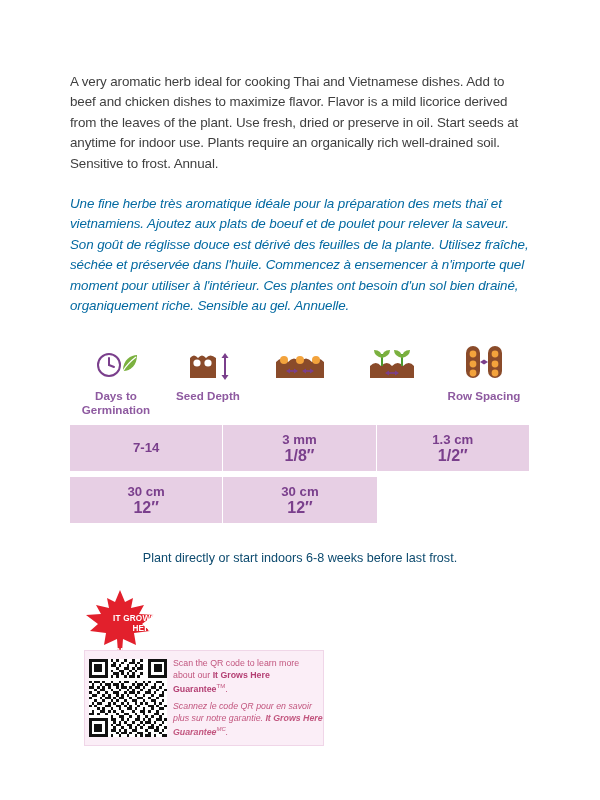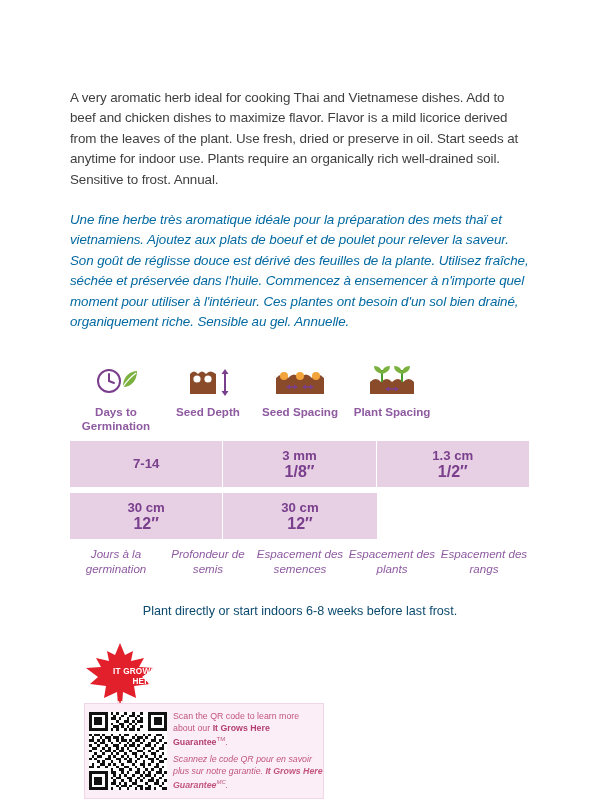--- a/index.html
+++ b/index.html
@@ -27,21 +27,21 @@
     left: 70px;
     top: 72px;
     width: 460px;
   }
 
   
   .desc-en {
     font-size: 13.4px;
     line-height: 20.4px;
     color: #3f3f3f;
-    margin: 16px 0 20px 0;
+    margin: 0 0 20px 0;
     letter-spacing: -0.1px;
   }
   .desc-fr {
     font-size: 13.4px;
     line-height: 20.4px;
     color: #0369a1;
     font-style: italic;
     margin: 0;
     letter-spacing: -0.1px;
   }
@@ -249,42 +249,58 @@
             <circle cx="30" cy="16" r="4" fill="#f3a33c"></circle>
             <circle cx="46" cy="16" r="4" fill="#f3a33c"></circle>
             <line x1="18" y1="27" x2="26" y2="27" stroke="#7a3f8c" stroke-width="1.6"></line>
             <path d="M16 27 l4 -2.5 v5 Z" fill="#7a3f8c"></path>
             <path d="M28 27 l-4 -2.5 v5 Z" fill="#7a3f8c"></path>
             <line x1="34" y1="27" x2="42" y2="27" stroke="#7a3f8c" stroke-width="1.6"></line>
             <path d="M32 27 l4 -2.5 v5 Z" fill="#7a3f8c"></path>
             <path d="M44 27 l-4 -2.5 v5 Z" fill="#7a3f8c"></path>
           </svg>
         </div>
-        <div class="col-head">Seed Spacing</div>
       </div>
 
       <div class="col">
         <div class="icon-box">
           <svg width="56" height="38" viewBox="0 0 56 38">
             <path d="M6 22 L50 22 L50 34 L6 34 Z" fill="#8a4b2a"></path>
             <path d="M6 22 q6 -6 11 0 q6 -6 11 0 q6 -6 11 0 q6 -6 11 0" fill="#8a4b2a"></path>
             <path d="M18 22 L18 10" stroke="#4a9c2d" stroke-width="2"></path>
             <path d="M18 14 q-8 -2 -8 -8 q8 0 8 8 Z" fill="#7bb13f"></path>
             <path d="M18 14 q8 -2 8 -8 q-8 0 -8 8 Z" fill="#7bb13f"></path>
             <path d="M38 22 L38 10" stroke="#4a9c2d" stroke-width="2"></path>
             <path d="M38 14 q-8 -2 -8 -8 q8 0 8 8 Z" fill="#7bb13f"></path>
             <path d="M38 14 q8 -2 8 -8 q-8 0 -8 8 Z" fill="#7bb13f"></path>
             <line x1="23" y1="29" x2="33" y2="29" stroke="#7a3f8c" stroke-width="1.6"></line>
             <path d="M21 29 l4 -2.5 v5 Z" fill="#7a3f8c"></path>
             <path d="M35 29 l-4 -2.5 v5 Z" fill="#7a3f8c"></path>
           </svg>
         </div>
-        <div class="col-head">Plant Spacing</div>
-      </div>
-
+      </div>
+
+      <div class="col">
+        <div class="icon-box">
+          <svg width="56" height="40" viewBox="0 0 56 40">
+            <rect x="10" y="4" width="14" height="32" rx="7" fill="#8a4b2a"></rect>
+            <rect x="32" y="4" width="14" height="32" rx="7" fill="#8a4b2a"></rect>
+            <circle cx="17" cy="12" r="3.4" fill="#f3a33c"></circle>
+            <circle cx="17" cy="22" r="3.4" fill="#f3a33c"></circle>
+            <circle cx="17" cy="31" r="3.4" fill="#f3a33c"></circle>
+            <circle cx="39" cy="12" r="3.4" fill="#f3a33c"></circle>
+            <circle cx="39" cy="22" r="3.4" fill="#f3a33c"></circle>
+            <circle cx="39" cy="31" r="3.4" fill="#f3a33c"></circle>
+            <line x1="26" y1="20" x2="30" y2="20" stroke="#7a3f8c" stroke-width="1.6"></line>
+            <path d="M24 20 l4 -2.5 v5 Z" fill="#7a3f8c"></path>
+            <path d="M32 20 l-4 -2.5 v5 Z" fill="#7a3f8c"></path>
+          </svg>
+        </div>
+        <div class="col-head">Row Spacing</div>
+      </div>
 
     </div>
 
     <div class="row-bands">
       <div class="band">
         <div class="v1">7-14</div>
         <div class="v2"></div>
       </div>
       <div class="band">
         <div class="v1">3 mm</div>
@@ -297,27 +313,20 @@
       <div class="band">
         <div class="v1">30 cm</div>
         <div class="v2">12″</div>
       </div>
       <div class="band">
         <div class="v1">30 cm</div>
         <div class="v2">12″</div>
       </div>
     </div>
 
-    <div class="row-feet">
-      <div class="col-foot">Jours à la germination</div>
-      <div class="col-foot">Profondeur de semis</div>
-      <div class="col-foot">Espacement des semences</div>
-      <div class="col-foot">Espacement des plants</div>
-      <div class="col-foot">Espacement des rangs</div>
-    </div>
 
     <div class="instr">
       <div class="en">Plant directly or start indoors 6-8 weeks before last frost.</div>
     </div>
 
     <div class="bottom">
 
       <div class="leaf-badge">
         <svg width="72" height="66" viewBox="0 0 72 66">
           <path d="M36 2 L41 14 L49 10 L47 20 L60 17 L55 26 L70 27 L58 36 L66 43 L50 45 L52 57 L39 51 L38 64 L34 64 L33 51 L20 57 L22 45 L6 43 L14 36 L2 27 L17 26 L12 17 L25 20 L23 10 L31 14 Z" fill="#e2202c"></path>

